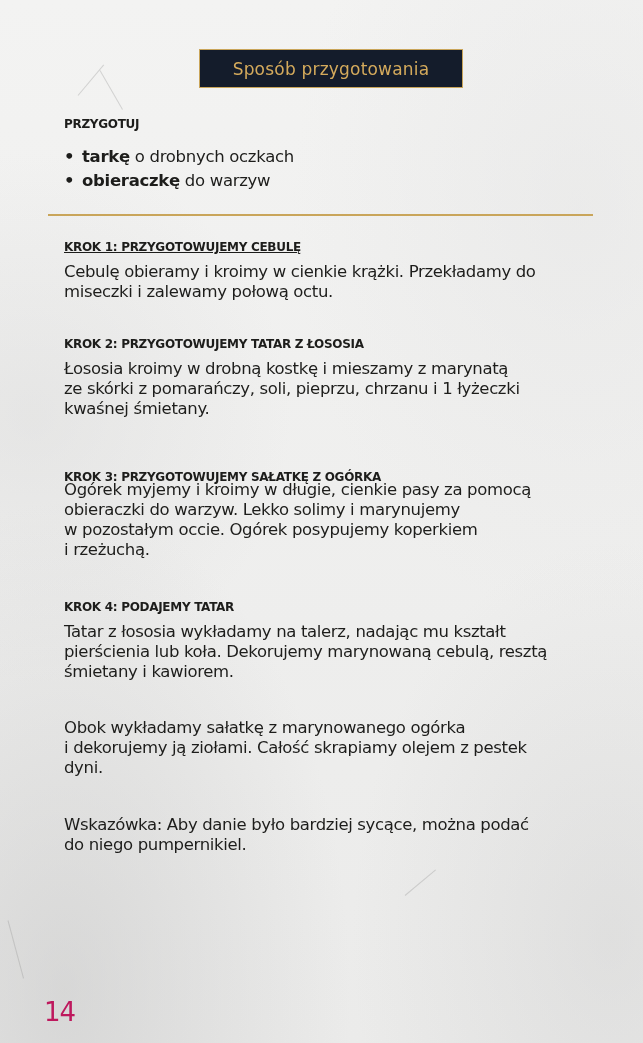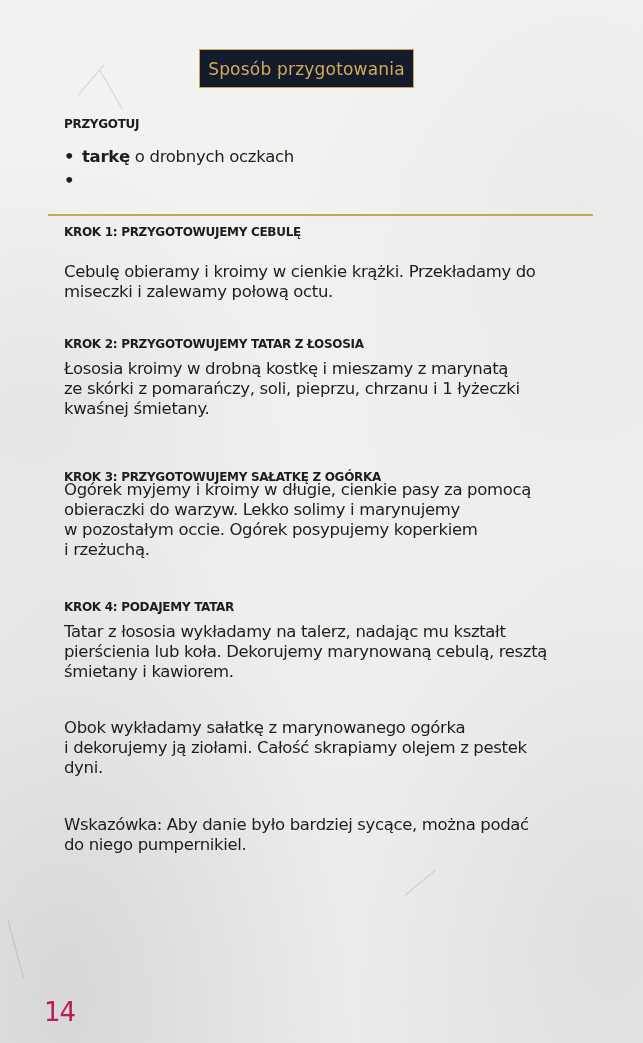--- a/index.html
+++ b/index.html
@@ -23,21 +23,21 @@
     }
     .crack {
       position: absolute;
       border-top: 1px solid rgba(150,150,150,0.35);
       transform-origin: left center;
     }
     .title-box {
       position: absolute;
       left: 199px;
       top: 49px;
-      width: 215px;
+      width: 264px;
       height: 39px;
       box-sizing: border-box;
       background: #141c2b;
       border: 1.5px solid #c9a55a;
       display: flex;
       align-items: center;
       justify-content: center;
     }
     .title-text {
       color: #d4aa5c;
@@ -124,24 +124,27 @@
 
   <ul class="bullet-list">
     <li>
       <span class="bullet-dot">•</span>
       <span>
         <span class="bullet-strong">tarkę</span><span> o drobnych oczkach</span>
       </span>
     </li>
     <li>
       <span class="bullet-dot">•</span>
+      <span>
+        <span class="bullet-strong">obieraczkę</span><span> do warzyw</span>
+      </span>
     </li>
   </ul>
 
-  <div class="heading" style="top:225px;">KROK 1: PRZYGOTOWUJEMY CEBULĘ</div>
+  <div class="heading" style="top:240px;text-decoration:underline;">KROK 1: PRZYGOTOWUJEMY CEBULĘ</div>
   <div class="para" style="top:262px;">Cebulę obieramy i kroimy w cienkie krążki. Przekładamy do
 miseczki i zalewamy połową octu.</div>
 
   <div class="heading" style="top:337px;">KROK 2: PRZYGOTOWUJEMY TATAR Z ŁOSOSIA</div>
   <div class="para" style="top:359px;">Łososia kroimy w drobną kostkę i mieszamy z marynatą
 ze skórki z pomarańczy, soli, pieprzu, chrzanu i 1 łyżeczki
 kwaśnej śmietany.</div>
 
   <div class="heading" style="top:458px;margin-top:12px;">KROK 3: PRZYGOTOWUJEMY SAŁATKĘ Z OGÓRKA</div>
   <div class="para" style="top:480px;">Ogórek myjemy i kroimy w długie, cienkie pasy za pomocą

